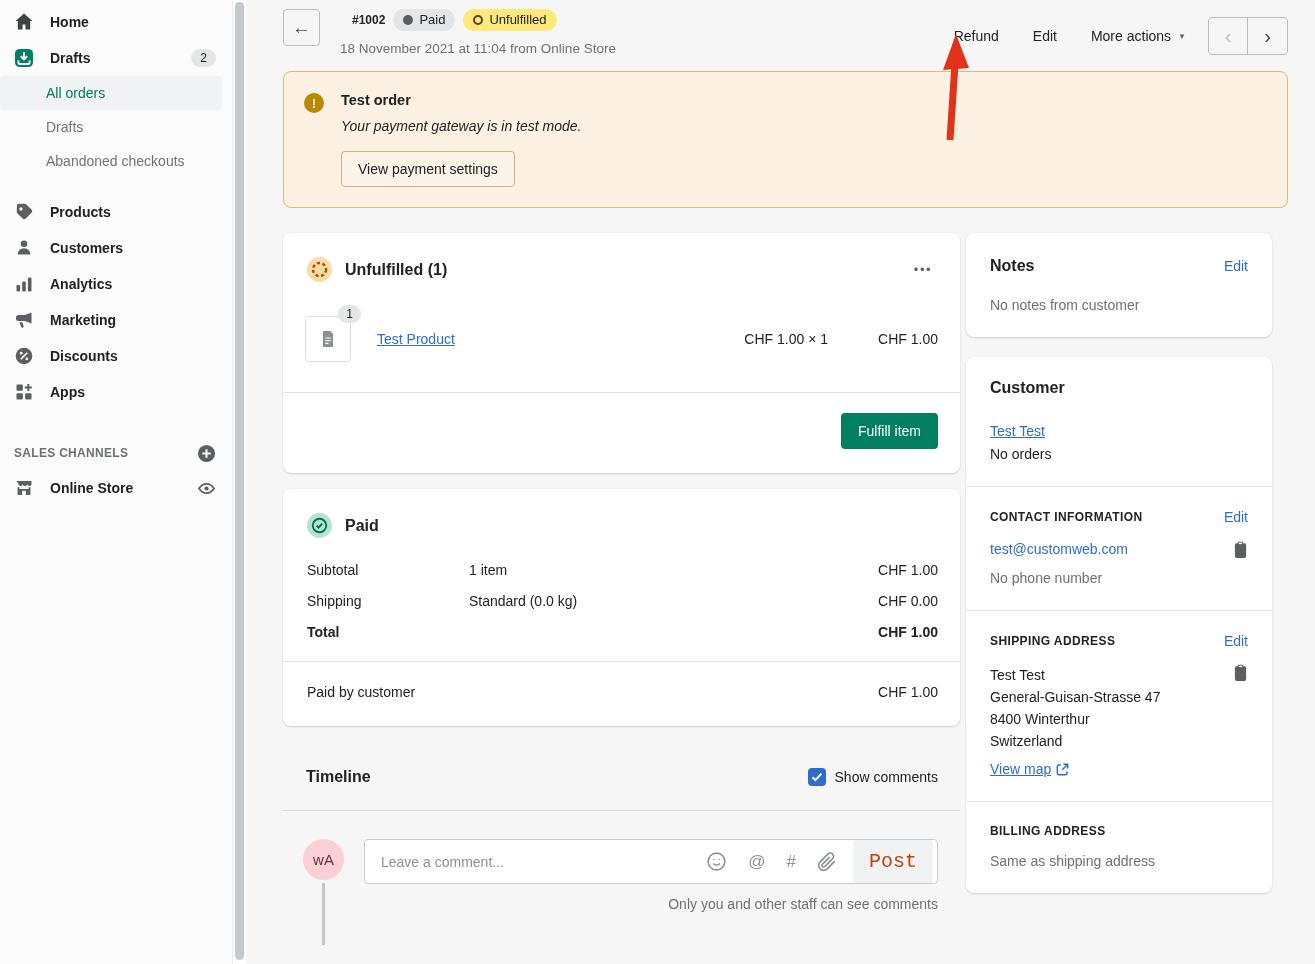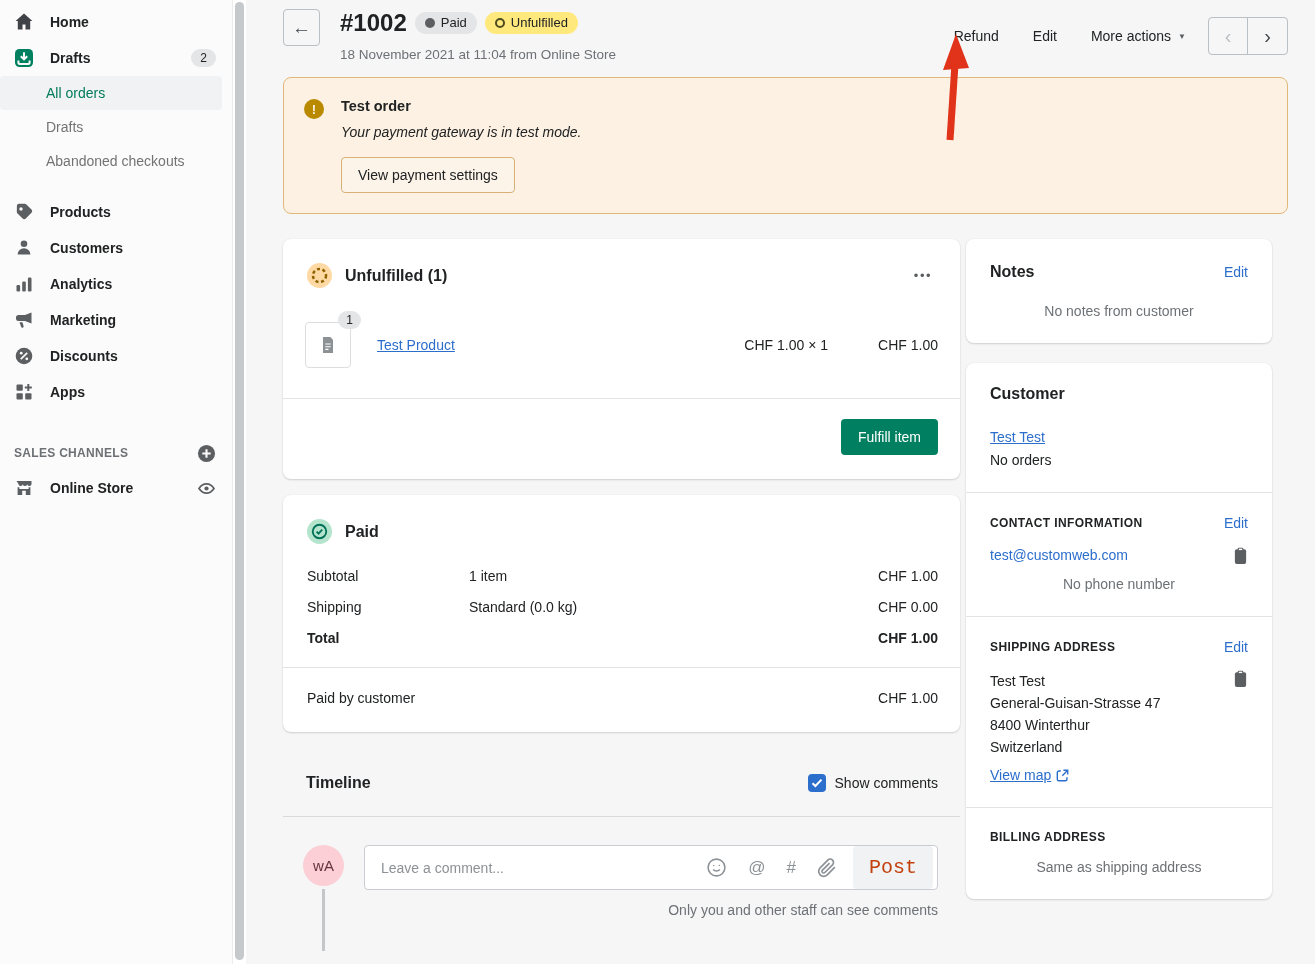--- a/index.html
+++ b/index.html
@@ -23,21 +23,21 @@
   .scroll-strip { width:14px; height:100%; background:#FFFFFF; border-left:1px solid #ECECEC; flex:none; display:flex; justify-content:center; }
   .scroll-thumb { width:9px; height:958px; margin-top:2px; background:#C6C9CC; border-radius:5px; }
 
   
   .content { flex:1; padding:0 27px 0 37px; position:relative; }
 
   .page-header { display:flex; align-items:flex-start; padding-top:9px; }
   .back-btn { width:37px; height:37px; border:1px solid #BABFC3; border-radius:4px; background:transparent; font-size:19px; color:#44474A; display:flex; align-items:center; justify-content:center; cursor:pointer; flex:none; }
   .header-main { margin-left:20px; }
   .title-row { display:flex; align-items:center; gap:8px; }
-  .order-number { font-size:24px; font-weight:700; }
+  .order-number { font-size:12px; font-weight:700;margin-left:12px; }
   .badge { display:inline-flex; align-items:center; gap:6px; border-radius:12px; padding:3px 10px 4px; font-size:13px; }
   .badge-gray { background:#E4E5E7; }
   .badge-yellow { background:#FFE97D; }
   .badge-dot { width:10px; height:10px; border-radius:50%; background:#5C5F62; }
   .badge-ring { width:10px; height:10px; border-radius:50%; border:2.5px solid #4E4B1F; background:transparent; }
   .subtitle { margin-top:10px; color:#6D7175; font-size:13.5px; }
 
   .header-actions { margin-left:auto; display:flex; align-items:center; padding-top:8px; }
   .action-link { background:none; border:none; font-family:inherit; font-size:14px; color:#202223; cursor:pointer; padding:0; margin-left:34px; display:flex; align-items:center; gap:7px; }
   .caret { font-size:8px; color:#5C5F62; }
@@ -100,21 +100,21 @@
   .comment-input::placeholder { color:#8C9196; }
   .composer-icons { display:flex; align-items:center; gap:21px; margin-right:16px; color:#8C9196; }
   .composer-icons .txt-icon { font-size:17px; line-height:1; cursor:pointer; }
   .post-btn { background:#F1F2F3; color:#c2410c; border:none; border-radius:4px; padding:10px 16px; font-family:Liberation Mono, monospace; font-size:20px; cursor:default; }
   .comment-note { margin-top:12px; text-align:right; padding-right:22px; color:#6D7175; }
 
   
   .notes-card { padding:24px; }
   .card-row-head { display:flex; align-items:center; }
   .edit-link { margin-left:auto; color:#2C6ECB; cursor:pointer; font-size:14px; }
-  .muted { color:#6D7175;text-align:center; }
+  .muted { color:#6D7175; }
   .notes-body { margin-top:22px; }
 
   .customer-card { margin-top:20px; }
   .cust-section { padding:22px 24px 24px; position:relative; }
   .cust-section + .cust-section { border-top:1px solid #E1E3E5; }
   .caps-head { font-size:12px; font-weight:700; letter-spacing:.4px; }
   .blue-link { color:#2C6ECB; text-decoration:underline; cursor:pointer; }
   .plain-blue { color:#2C6ECB; cursor:pointer; }
   .cust-name { margin-top:26px; }
   .cust-orders { margin-top:7px; }

